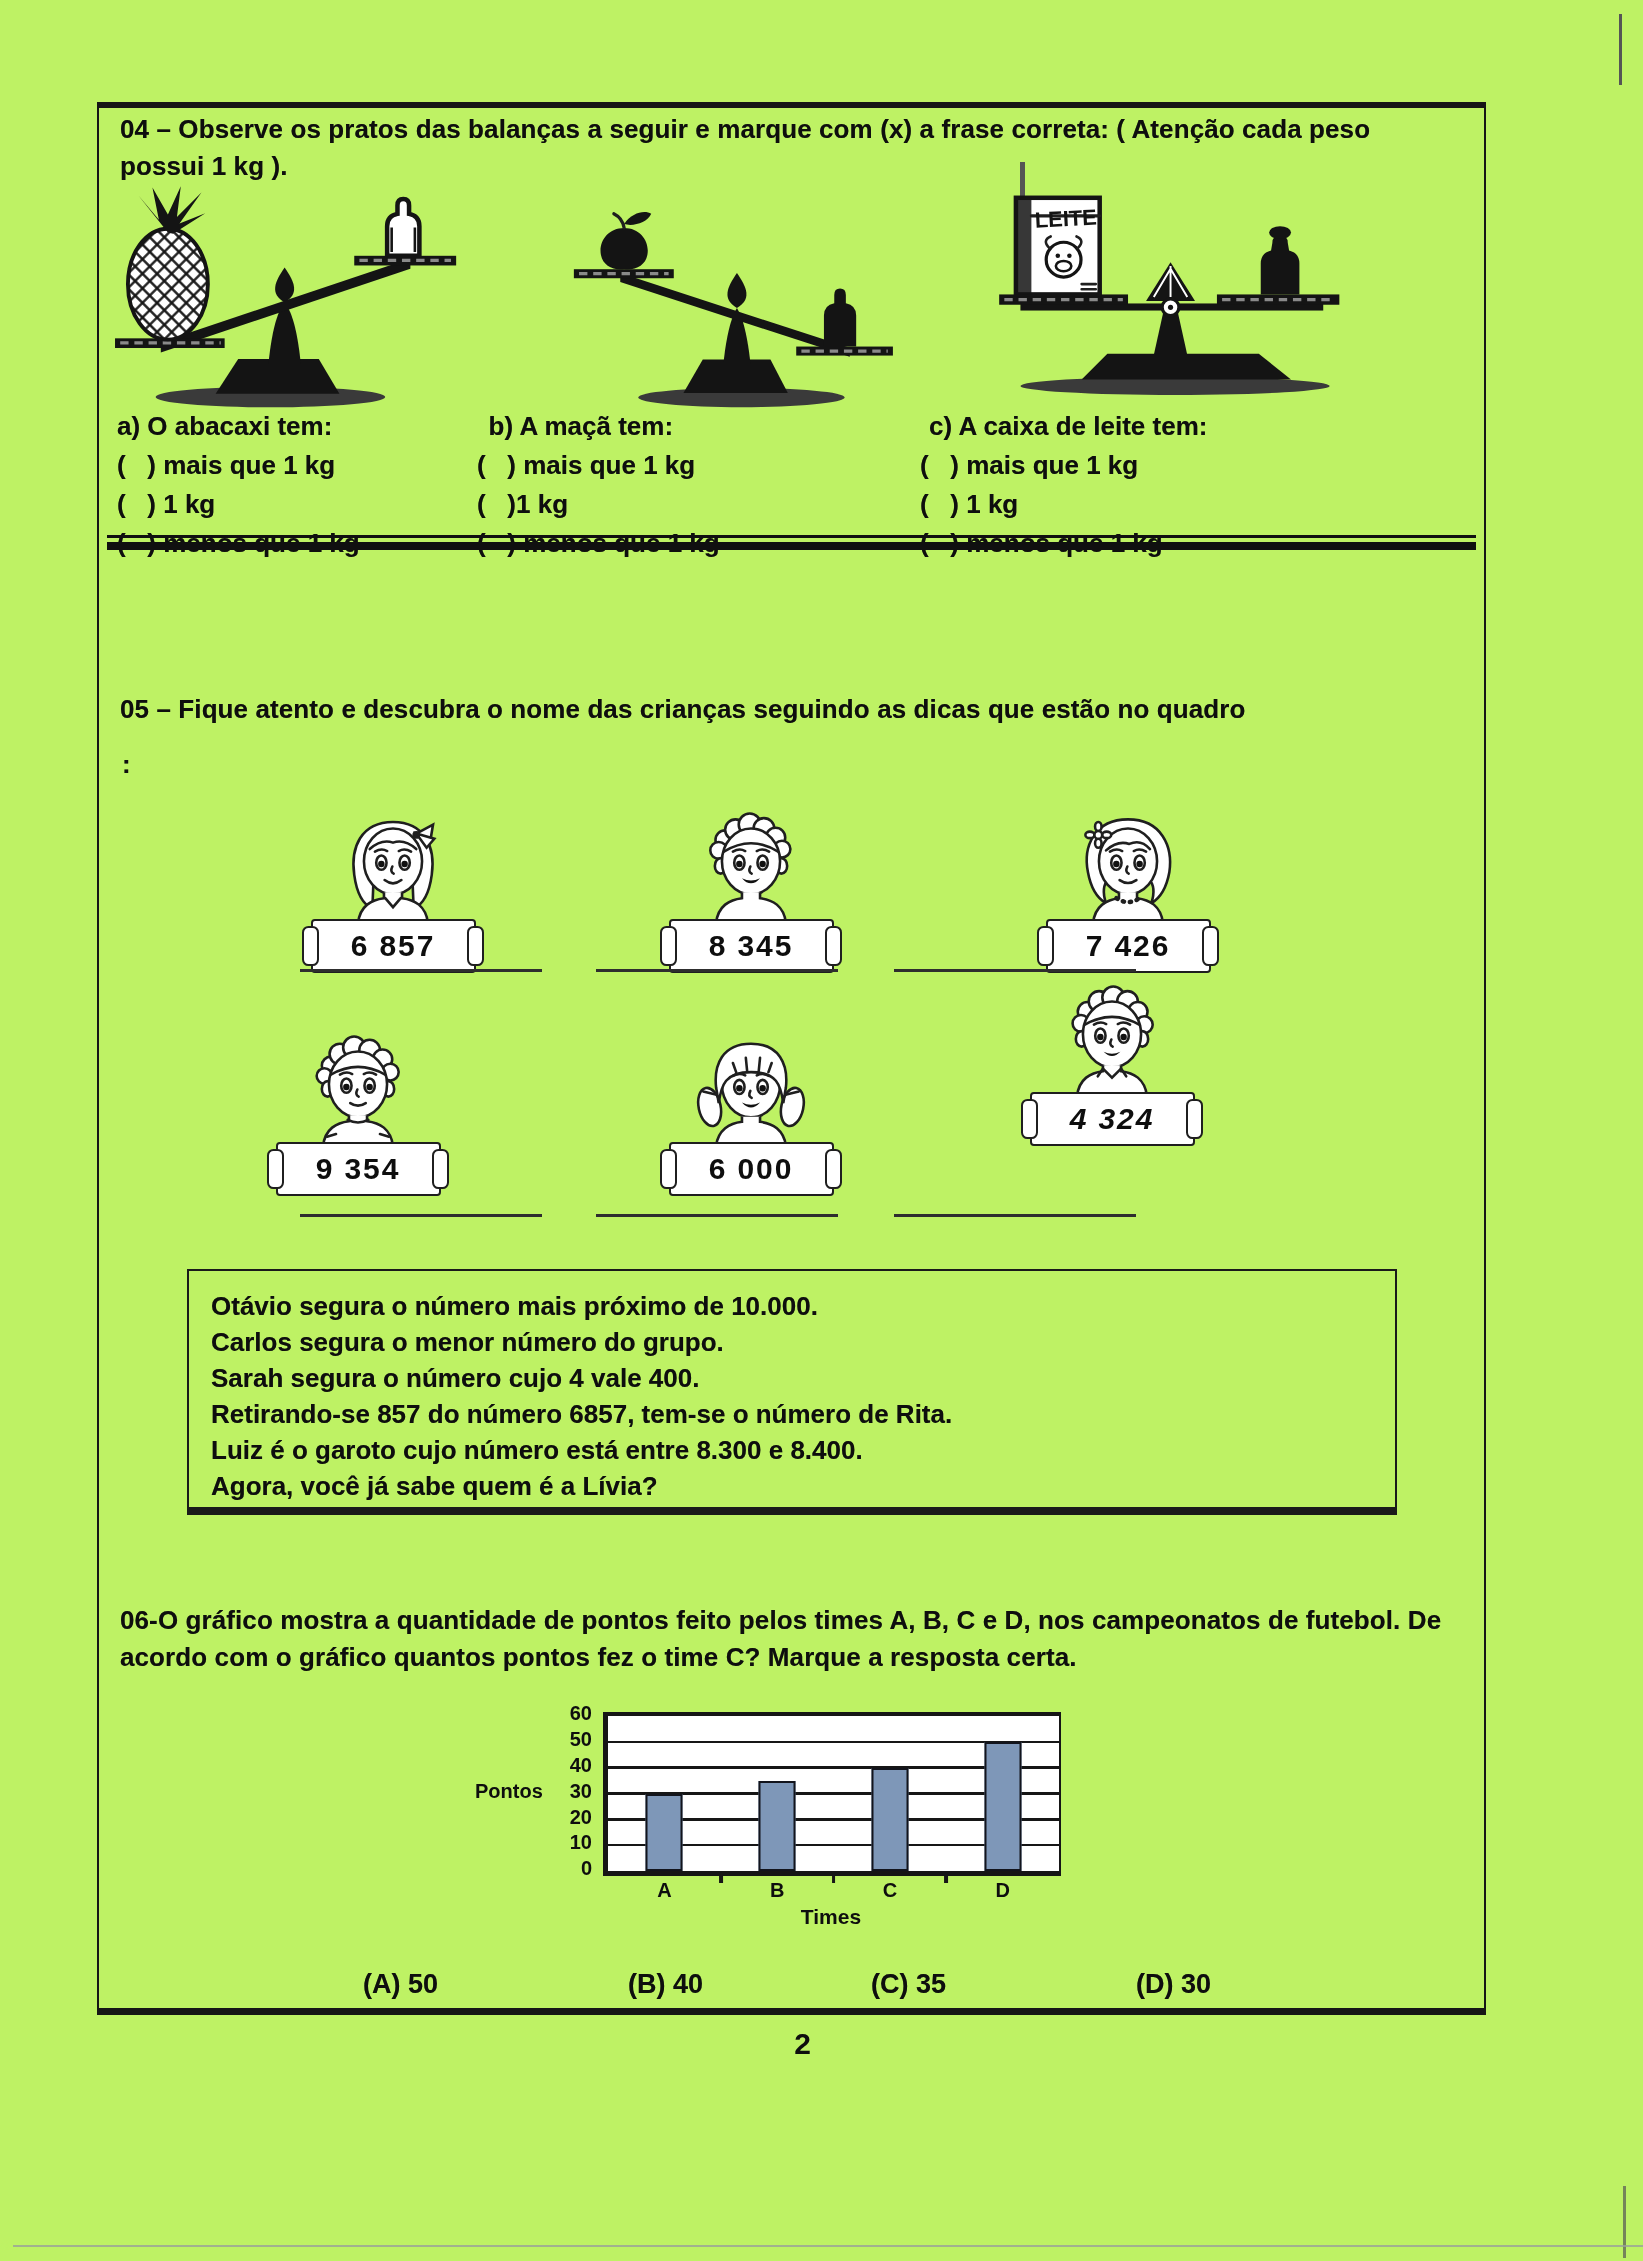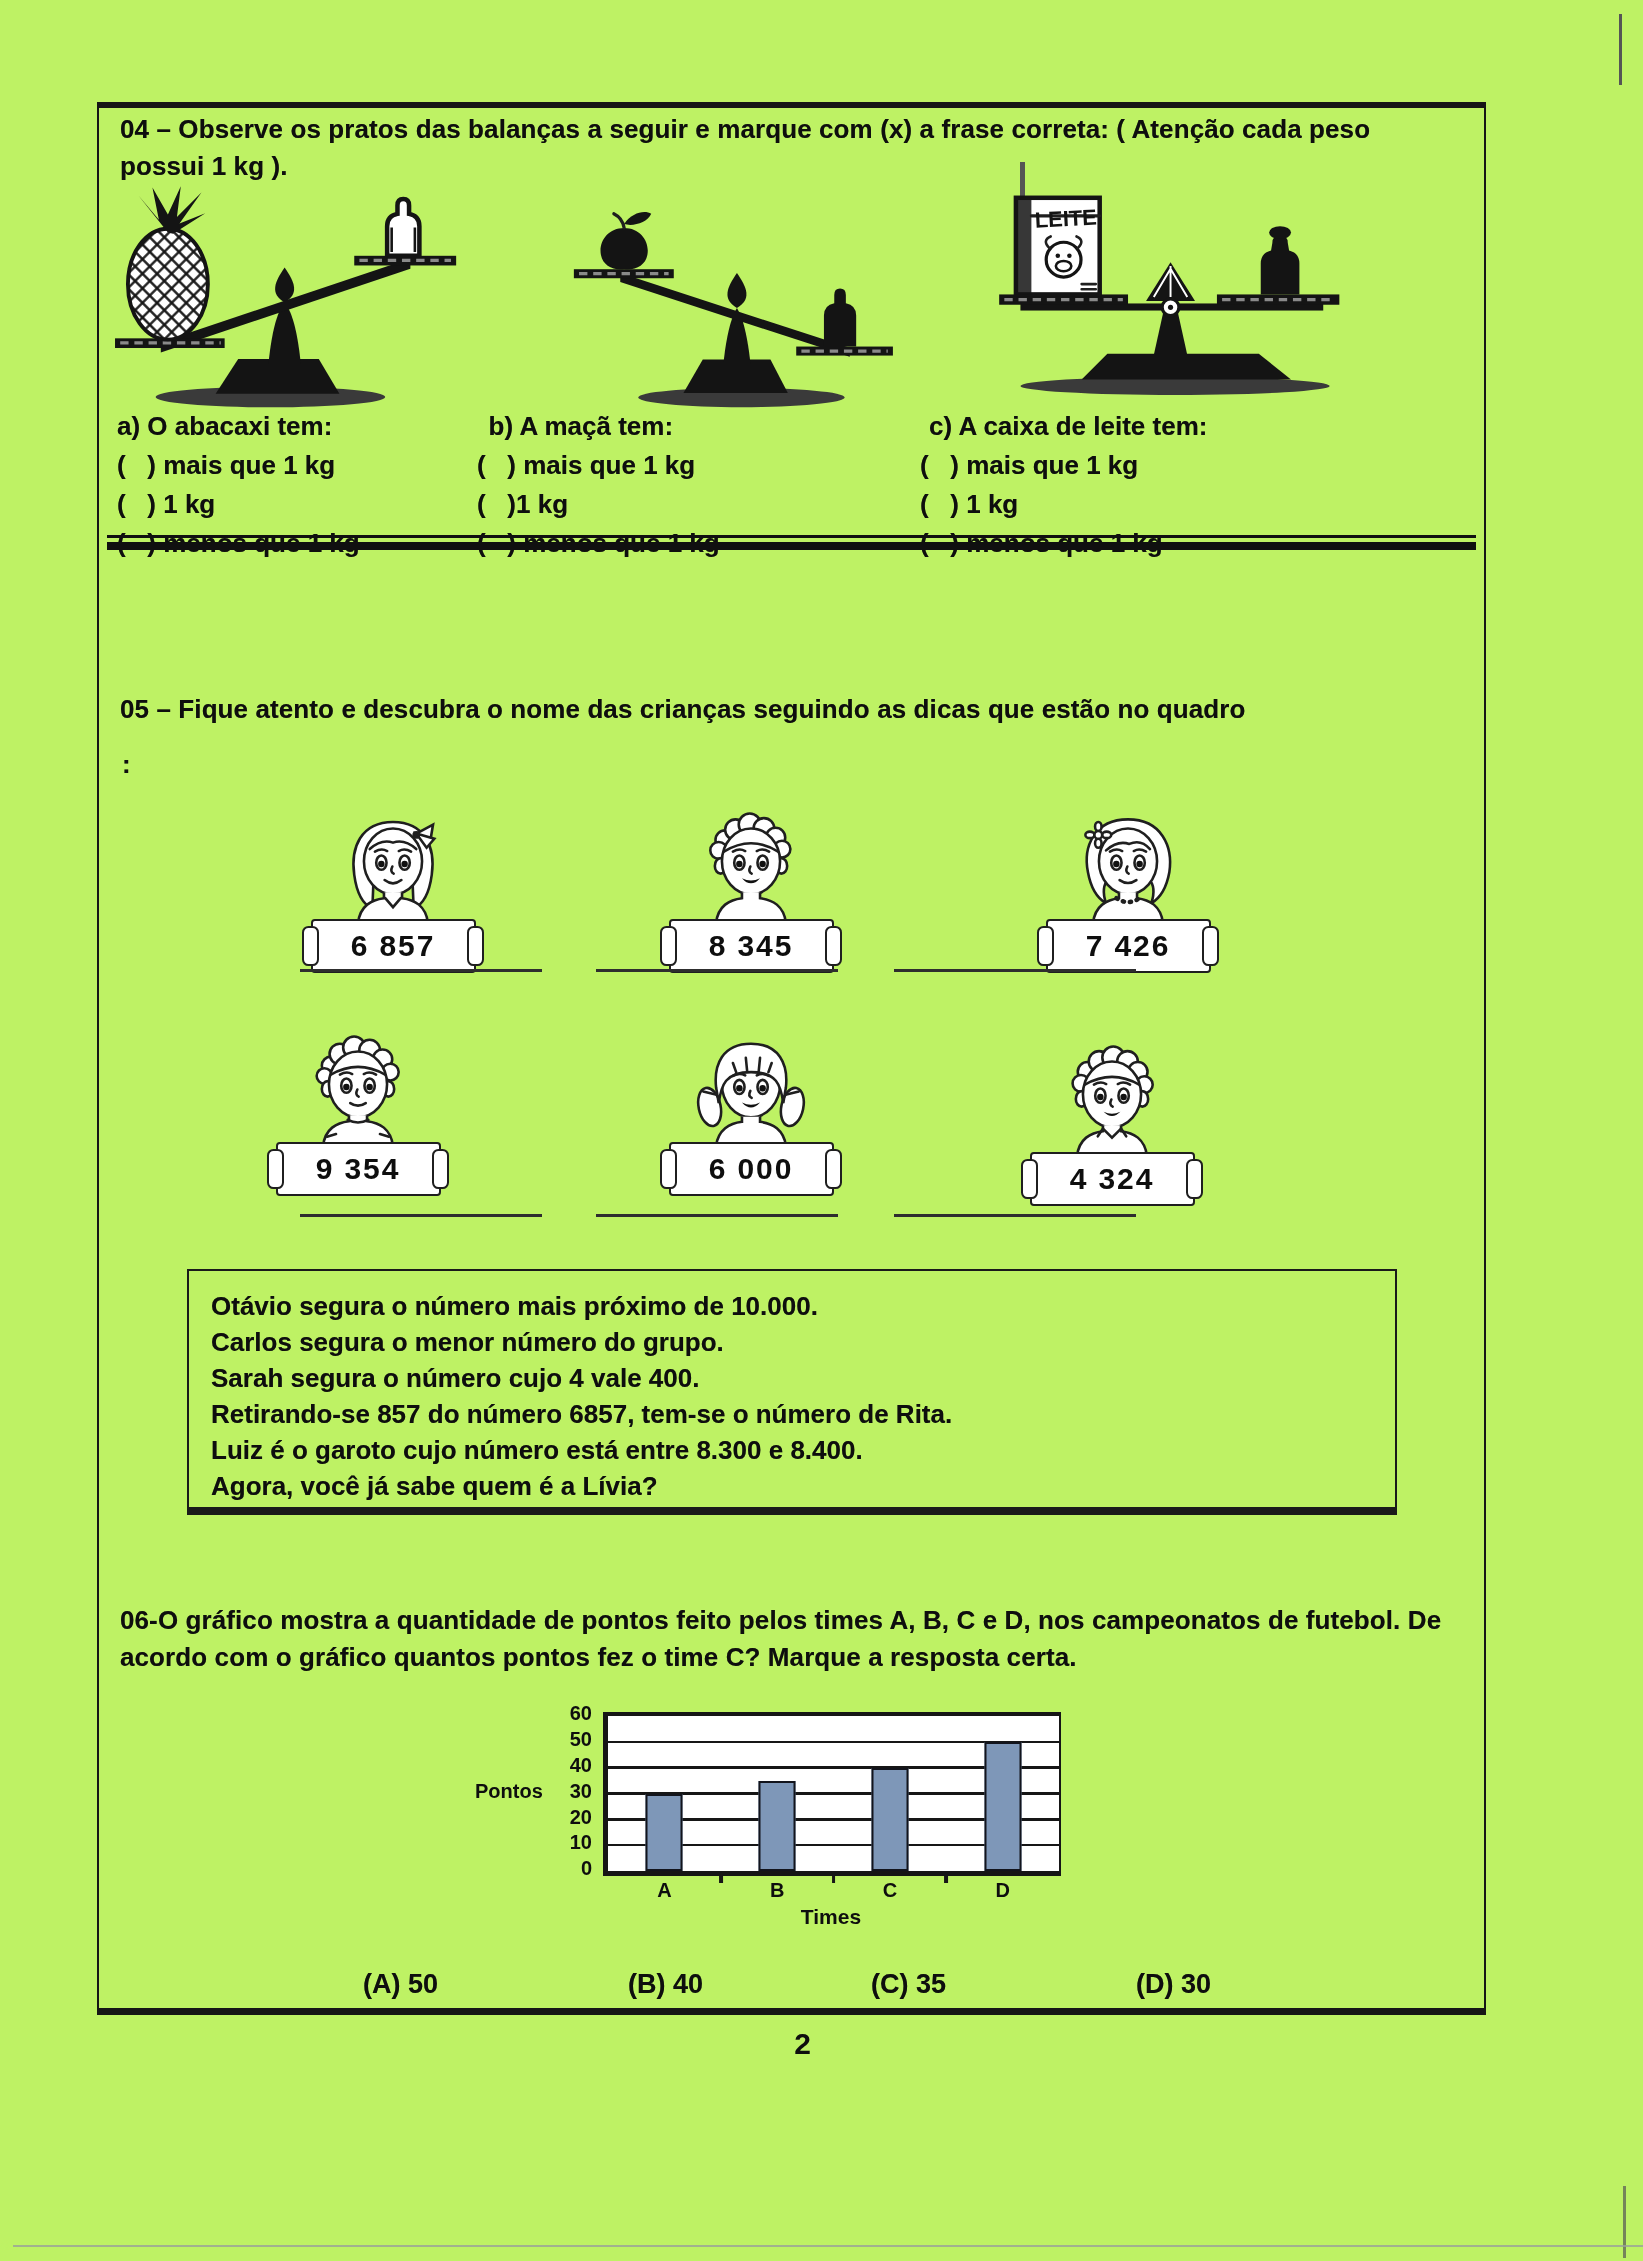--- a/index.html
+++ b/index.html
@@ -257,21 +257,21 @@
         <circle cx="92" cy="101" r="5" fill="#111"></circle>
       <ellipse class="w" cx="128" cy="99" rx="8" ry="11"></ellipse>
         <circle cx="128" cy="101" r="5" fill="#111"></circle>
       <path class="s" d="M82 82 Q92 76 101 81 M119 81 Q128 76 138 82"></path>
       <path class="s" d="M109 105 q-4 8 2 11"></path>
       <path d="M96 123 Q110 139 124 123 Q110 130 96 123 Z" fill="#111"></path>
       <path class="w" d="M96 145 L96 153 Q80 155 70 163 Q58 173 56 190 L164 190 Q162 173 150 163 Q140 155 124 153 L124 145"></path>
     </svg>
     <div class="sign">6 000</div>
   </div>
-  <div class="abs cell" style="left:1028px;top:1033px;width:168px;">
+  <div class="abs cell" style="left:1028px;top:973px;width:168px;font-style:italic;">
     <svg width="148" height="124" viewBox="0 0 220 192">
       <g class="w">
         <circle cx="72" cy="60" r="15"></circle>
           <circle cx="90" cy="44" r="16"></circle>
           <circle cx="112" cy="38" r="17"></circle>
         <circle cx="134" cy="44" r="16"></circle>
           <circle cx="150" cy="60" r="15"></circle>
           <circle cx="160" cy="80" r="13"></circle>
           <circle cx="62" cy="78" r="13"></circle>
       </g>

